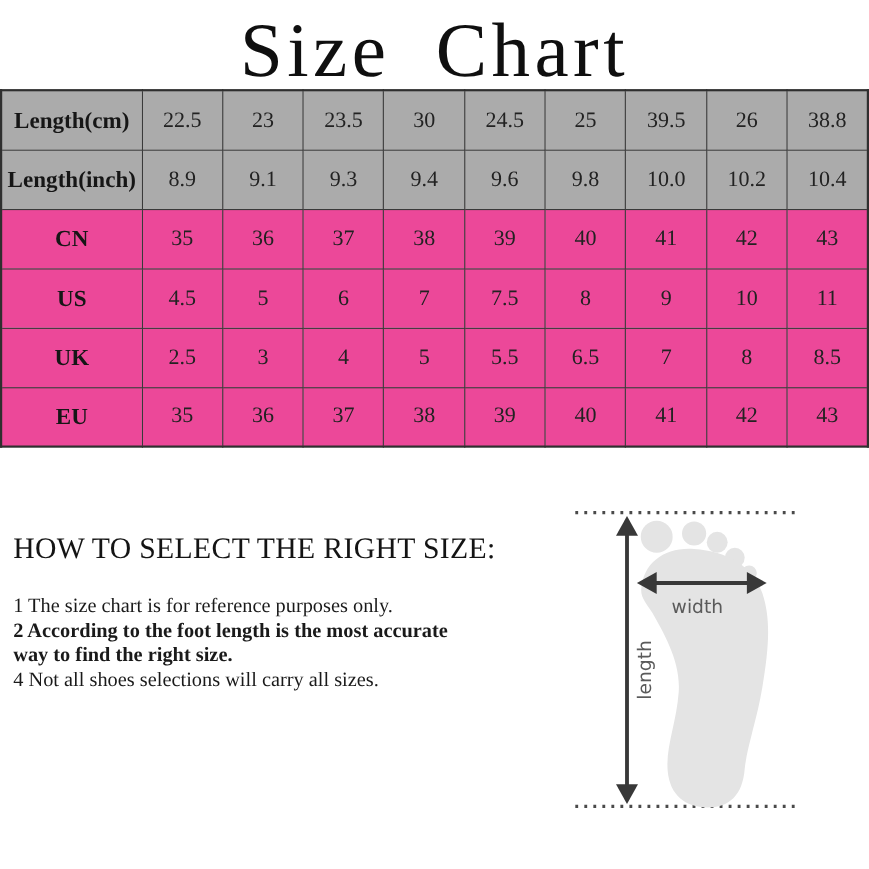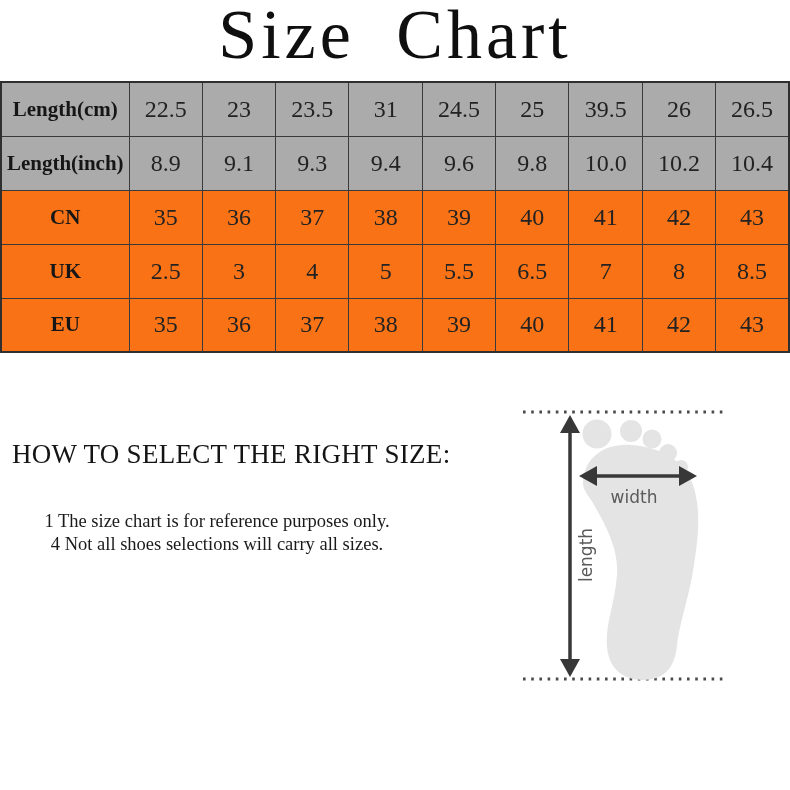--- a/index.html
+++ b/index.html
@@ -1,20 +1,21 @@
 <!DOCTYPE html>
 <html><head>
 <meta charset="utf-8">
 <style>
   * { margin: 0; padding: 0; box-sizing: border-box; }
   html, body { width: 790px; height: 790px; background: #ffffff; overflow: hidden; }
   body { font-family: "Liberation Serif", serif; color: #1e1e1e; }
 
   
   .title {
+    padding-top: 12px;
     height: 81px;
     text-align: center;
     font-size: 70px;
     line-height: 70px;
     font-weight: 400;
     letter-spacing: 4px;
     word-spacing: 20px;
     color: #0f0f0f;
     white-space: nowrap;
   }
@@ -24,47 +25,47 @@
     width: 790px;
     border-collapse: collapse;
     table-layout: fixed;
     border: 2px solid #2f2f2f;
   }
   table.size-table th, table.size-table td {
     border: 1.5px solid #3a3a3a;
     height: 54px;
     text-align: center;
     vertical-align: middle;
-    background: #f97316;
+    background: #ec4899;
   }
   table.size-table th {
     font-size: 21px;
     font-weight: bold;
     color: #161616;
     margin-left: 20px;
   }
   table.size-table td {
-    font-size: 24px;
+    font-size: 20px;
     font-weight: 400;
     color: #222222;
   }
   table.size-table tr.hdr th, table.size-table tr.hdr td { background: #ababab; }
 
   
   .bottom { position: relative; height: 373px; width: 790px; }
 
-  .guide { position: absolute; left: 12px; top: 86px; width: 470px; }
+  .guide { position: absolute; left: 12px; top: 76px; width: 470px; }
   .guide-heading {
     font-size: 27px;
     font-weight: 400;
     letter-spacing: 0.3px;
     color: #141414;
     white-space: nowrap;
   }
-  .guide-list { margin-top: 40px; width: 410px; text-align: center; }
+  .guide-list { margin-top: 26px; width: 410px; }
   .guide-item {
     font-size: 18.5px;
     line-height: 22.5px;
     color: #1a1a1a;
   }
   .guide-item.bold { font-weight: bold; }
 
   .diagram { position: absolute; left: 505px; top: 30px; width: 250px; height: 335px; }
   .diagram svg { display: block; }
 </style>
@@ -87,26 +88,26 @@
         <col>
         <col>
         <col>
       </colgroup>
       <tbody id="size-table-body">
         <tr class="hdr">
           <th>Length(cm)</th>
           <td>22.5</td>
           <td>23</td>
           <td>23.5</td>
-          <td>31</td>
+          <td>30</td>
           <td>24.5</td>
           <td>25</td>
           <td>39.5</td>
           <td>26</td>
-          <td>26.5</td>
+          <td>38.8</td>
         </tr>
         <tr class="hdr">
           <th>Length(inch)</th>
           <td>8.9</td>
           <td>9.1</td>
           <td>9.3</td>
           <td>9.4</td>
           <td>9.6</td>
           <td>9.8</td>
           <td>10.0</td>
@@ -119,20 +120,32 @@
           <td>36</td>
           <td>37</td>
           <td>38</td>
           <td>39</td>
           <td>40</td>
           <td>41</td>
           <td>42</td>
           <td>43</td>
         </tr>
         <tr>
+          <th>US</th>
+          <td>4.5</td>
+          <td>5</td>
+          <td>6</td>
+          <td>7</td>
+          <td>7.5</td>
+          <td>8</td>
+          <td>9</td>
+          <td>10</td>
+          <td>11</td>
+        </tr>
+        <tr>
           <th>UK</th>
           <td>2.5</td>
           <td>3</td>
           <td>4</td>
           <td>5</td>
           <td>5.5</td>
           <td>6.5</td>
           <td>7</td>
           <td>8</td>
           <td>8.5</td>
@@ -151,20 +164,21 @@
         </tr>
       </tbody>
   </table>
 
   <div class="bottom">
 
     <div class="guide">
       <h2 class="guide-heading">HOW TO SELECT THE RIGHT SIZE:</h2>
       <div class="guide-list" id="guide-list">
           <div class="guide-item">1 The size chart is for reference purposes only.</div>
+          <div class="guide-item bold">2 According to the foot length is the most accurate way to find the right size.</div>
           <div class="guide-item">4 Not all shoes selections will carry all sizes.</div>
         </div>
     </div>
 
     <div class="diagram">
       <svg width="250" height="335" viewBox="0 0 250 335" xmlns="http://www.w3.org/2000/svg">
 
         <line x1="18" y1="29" x2="223" y2="29" stroke="#4a4a4a" stroke-width="3" stroke-dasharray="2.6 5.6"></line>
         <line x1="18" y1="296" x2="223" y2="296" stroke="#4a4a4a" stroke-width="3" stroke-dasharray="2.6 5.6"></line>
 

